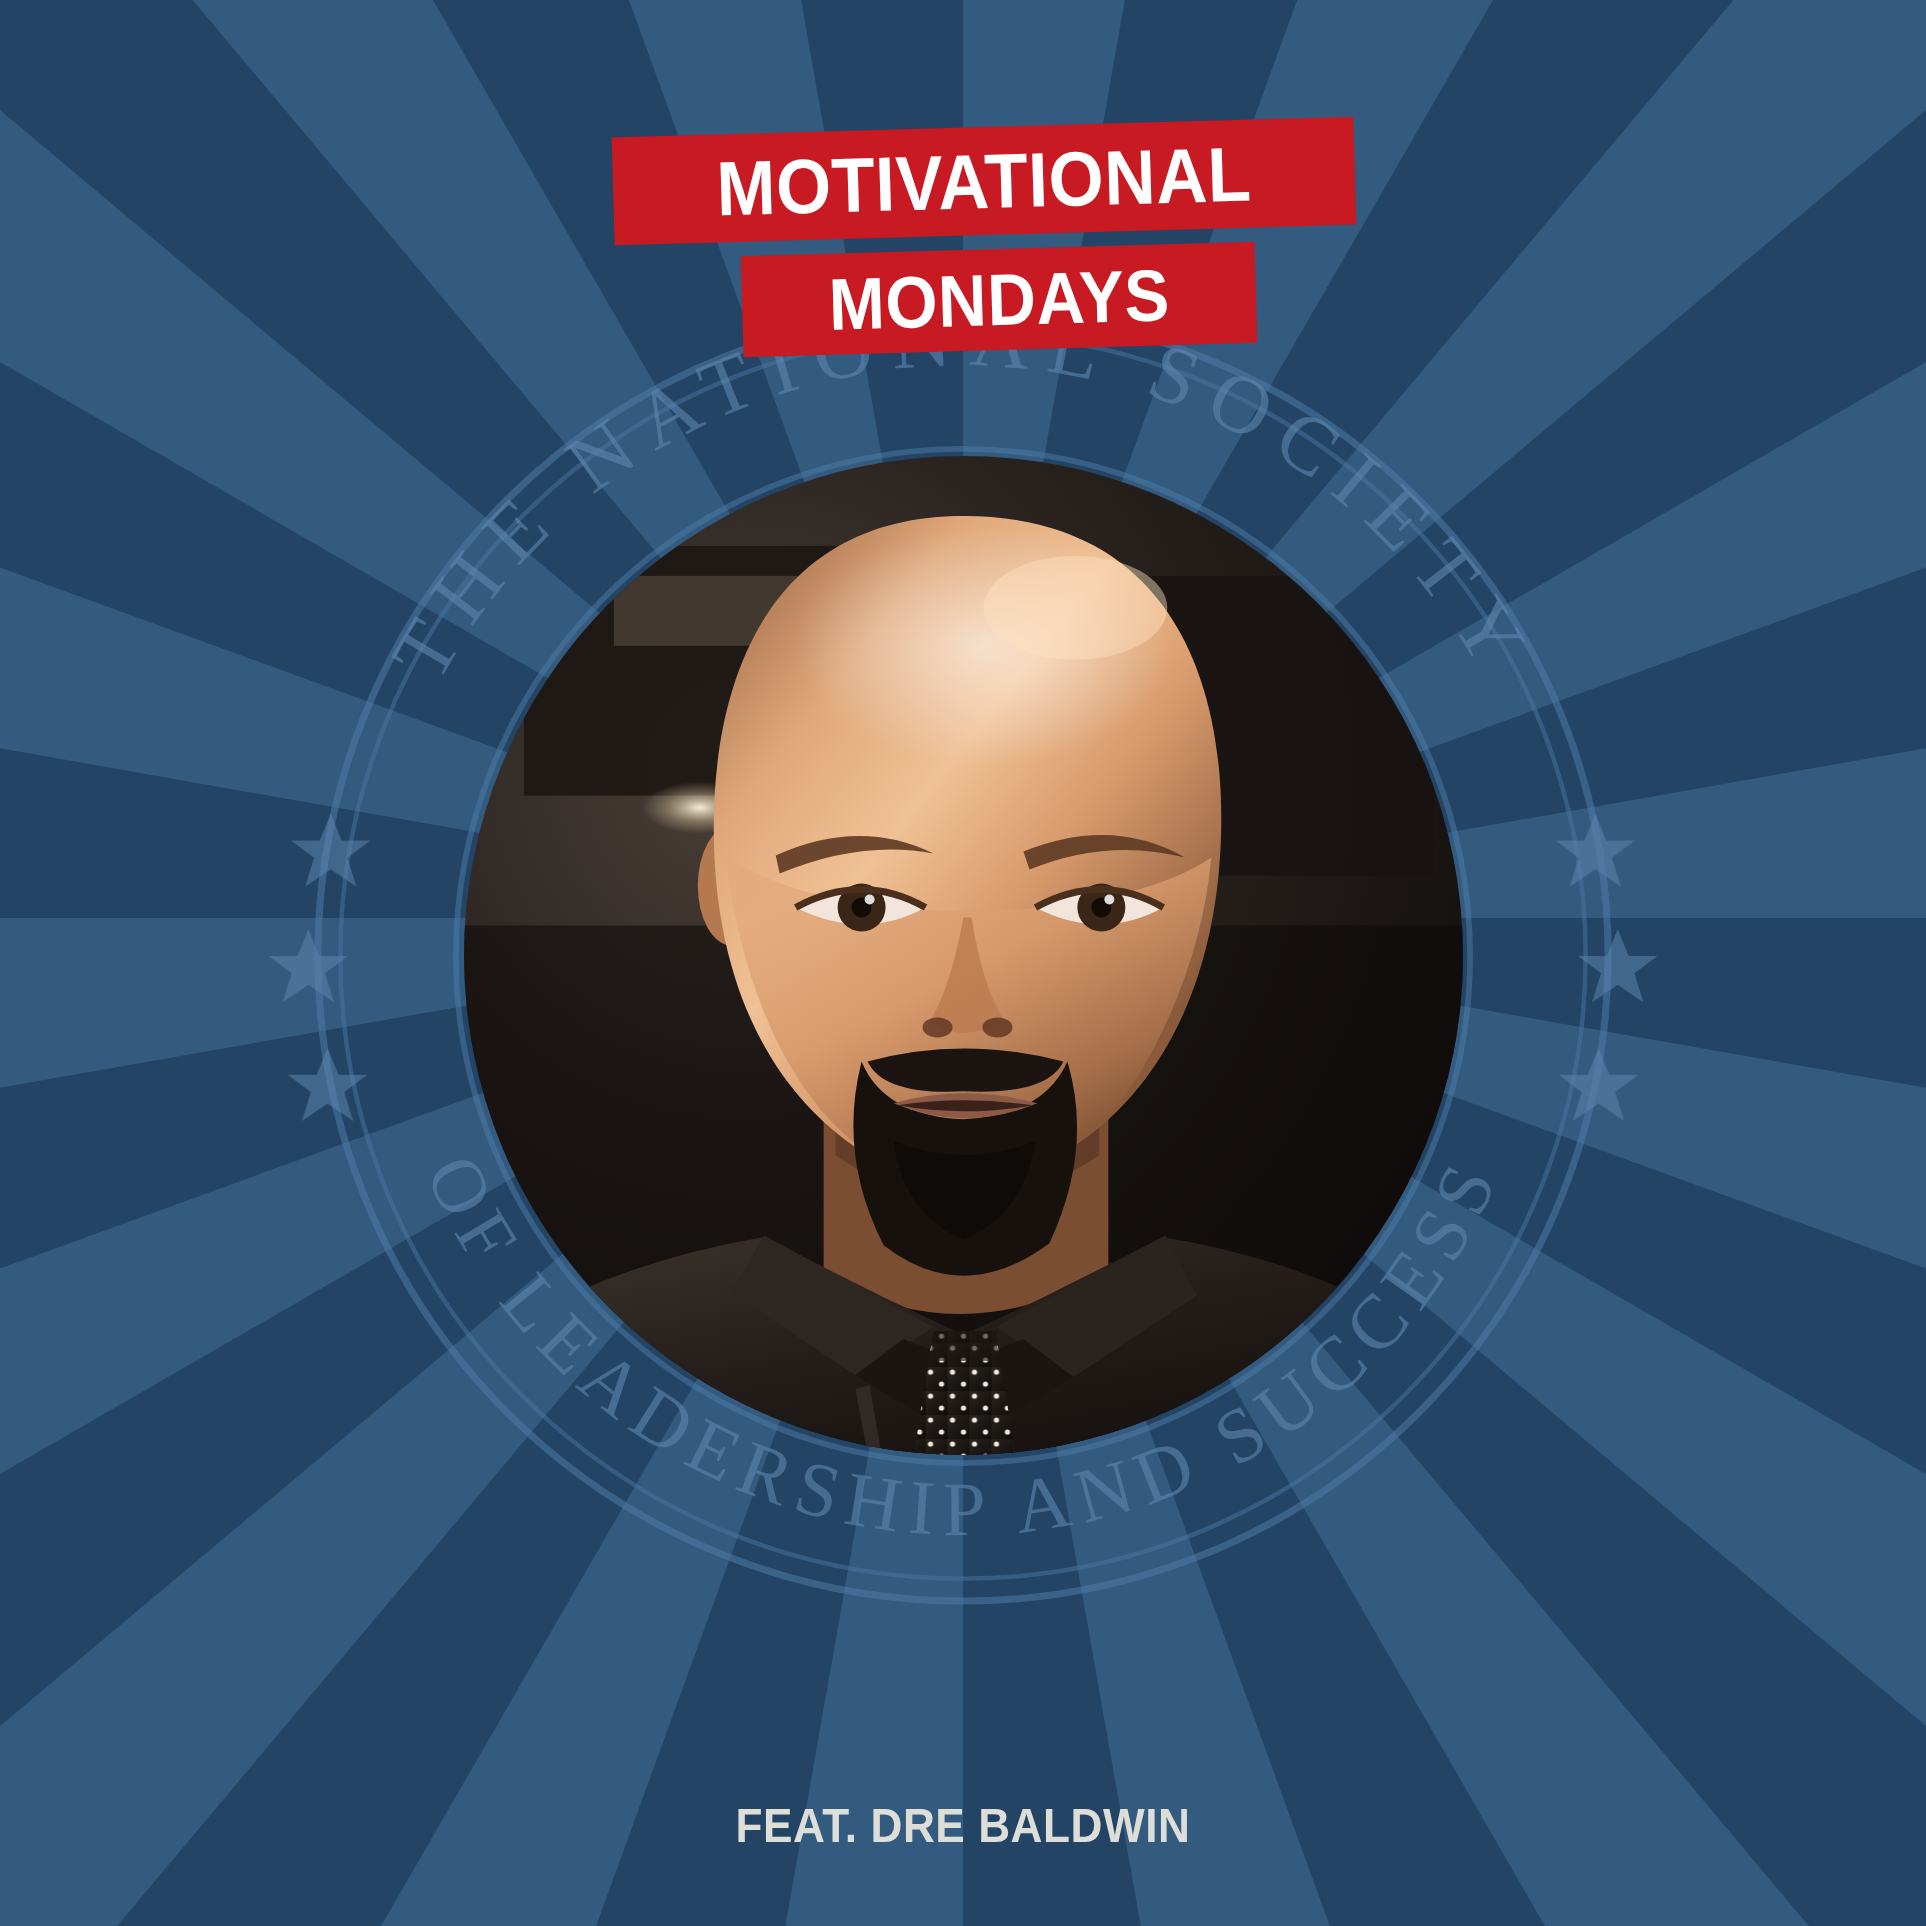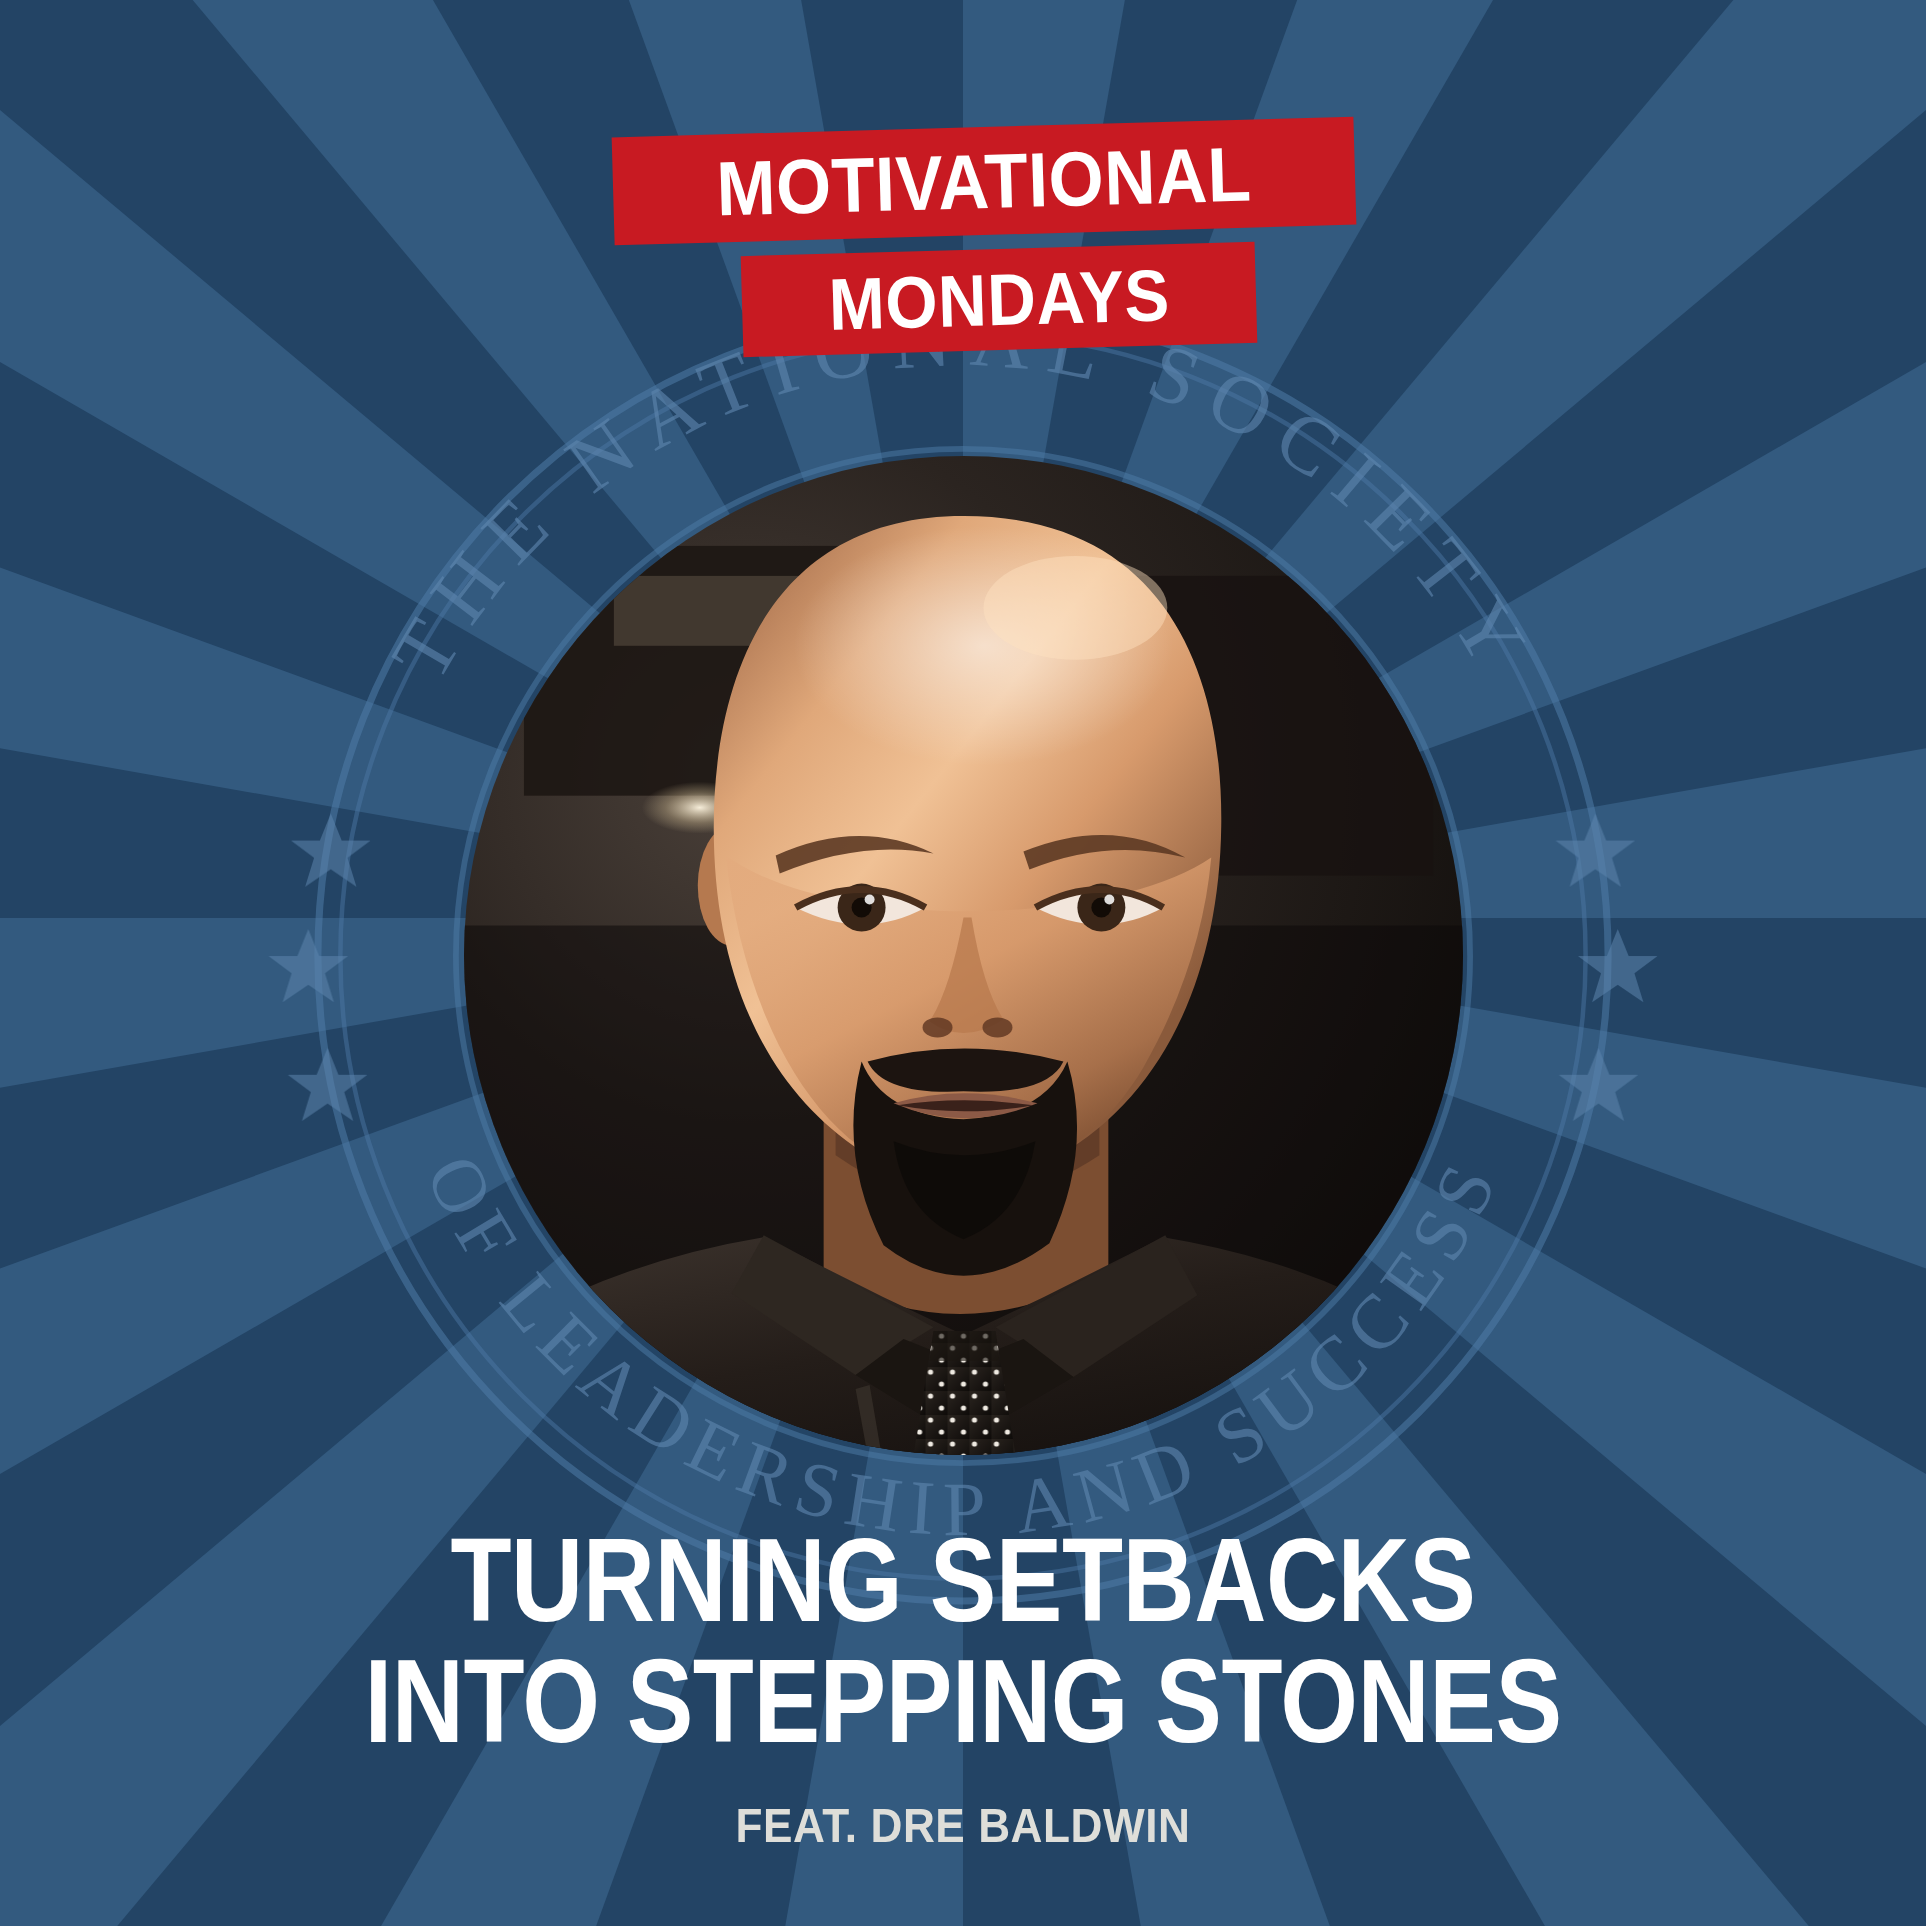--- a/index.html
+++ b/index.html
@@ -295,21 +295,17 @@
   <div id="badge-overlap"></div>
 
   <div class="badge" id="badge-motivational">
     <span class="badge-text">MOTIVATIONAL</span>
   </div>
 
   <div class="badge" id="badge-mondays">
     <span class="badge-text">MONDAYS</span>
   </div>
 
-  <div id="title-block">
-    <div class="title-line">TURNING SETBACKS</div>
-    <div class="title-line">INTO STEPPING STONES</div>
-  </div>
 
   <div id="feat-line">FEAT. DRE BALDWIN</div>
 
 </div>
 
 
 </body></html>

